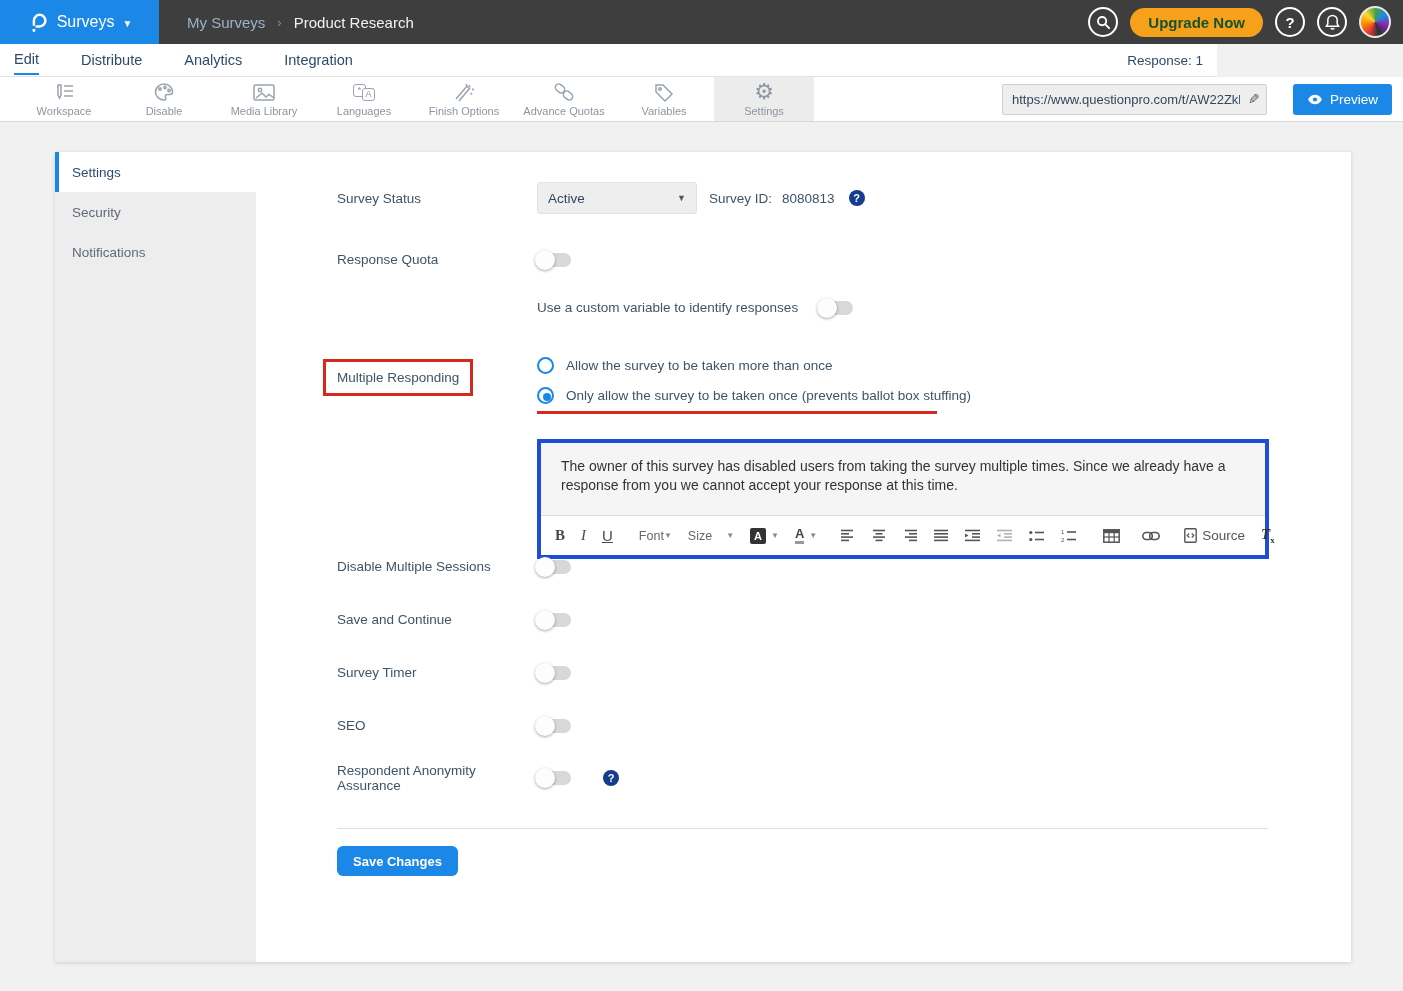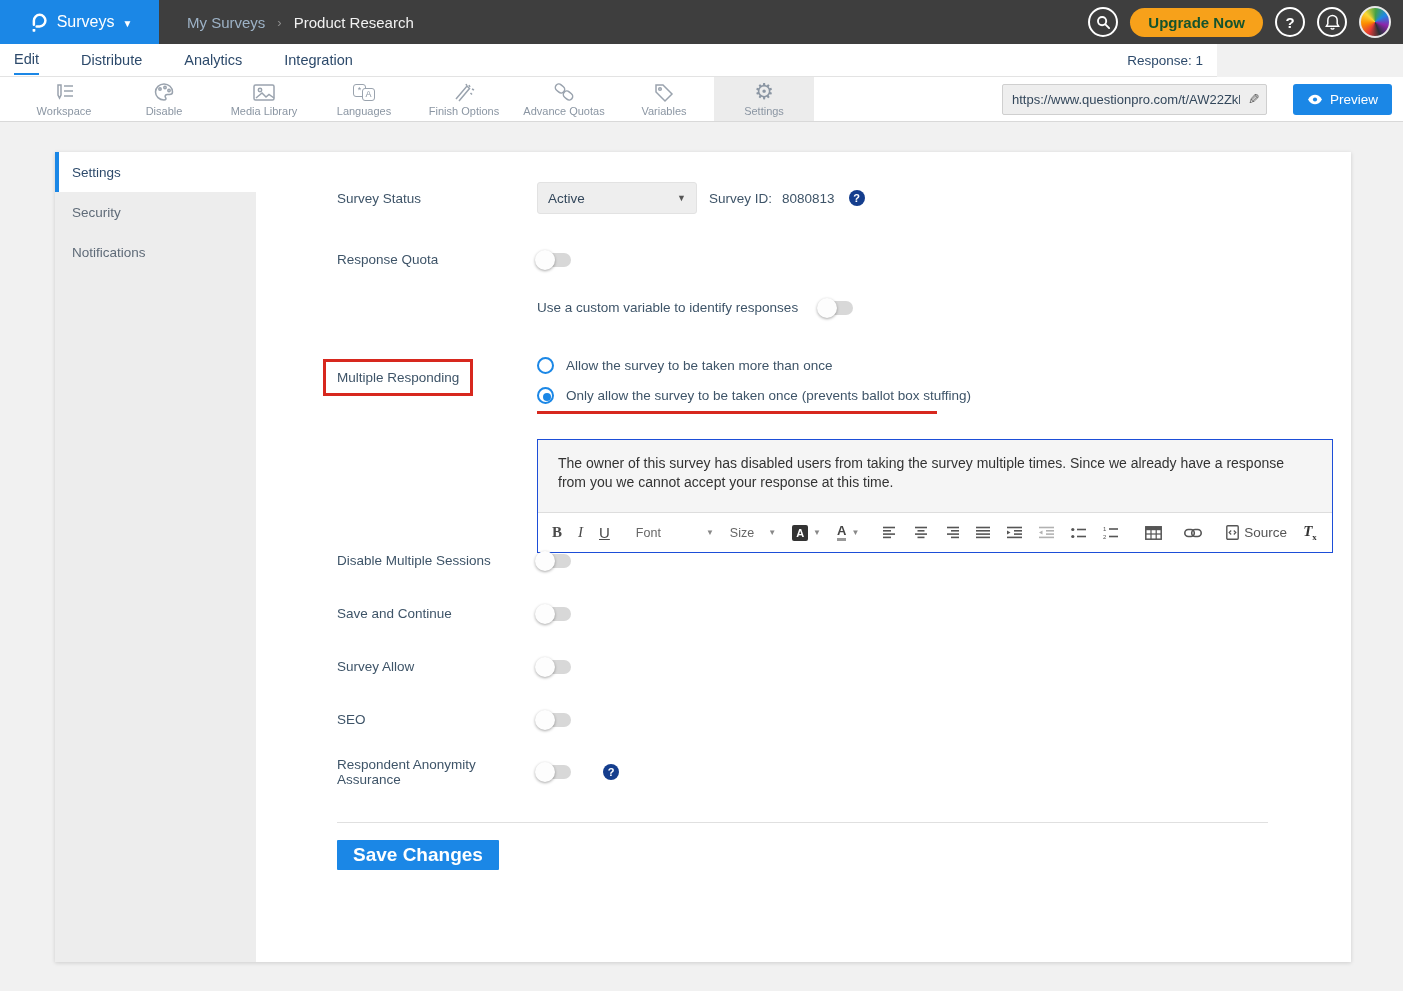--- a/index.html
+++ b/index.html
@@ -68,40 +68,40 @@
   .toggle { width:34px; height:14px; background:#d8d8d8; border-radius:7px; position:relative; cursor:pointer; flex:none; }
   .toggle .knob { position:absolute; left:-2px; top:-3px; width:20px; height:20px; border-radius:50%; background:#fdfdfd; box-shadow:0 1px 3px rgba(0,0,0,.35); }
 
   .redbox { display:inline-block; border:3px solid #d7281e; padding:8px 11px; margin-left:-14px; }
   .radio-group { display:flex; flex-direction:column; gap:13px; }
   .radio-line { display:flex; align-items:center; gap:12px; }
   .radio { width:17px; height:17px; border:2px solid #1b87e6; border-radius:50%; background:#fff; flex:none; position:relative; cursor:pointer; }
   .radio.checked::after { content:""; position:absolute; left:3.5px; top:3.5px; width:8px; height:8px; border-radius:50%; background:#1b87e6; }
   .red-underline { height:3px; background:#d7281e; width:400px; margin:7px 0 0 0; }
 
-  .msg-editor { width:796px; border:1px solid #1d4ed8; }
+  .msg-editor { width:732px; border:4px solid #1d4ed8; }
   .msg-area { background:#f5f5f5; padding:14px 20px; font-size:14px; color:#333; line-height:1.33; min-height:72px; }
   .rte-bar { background:#fff; border-top:1px solid #ddd; height:40px; display:flex; align-items:center; padding:0 14px; gap:16px; color:#4a4a4a; }
   .rte-btn { display:flex; align-items:center; gap:3px; cursor:pointer; font-size:15px; }
   .rte-b { font-weight:bold; font-family:"Liberation Serif",serif; }
   .rte-i { font-style:italic; font-family:"Liberation Serif",serif; }
   .rte-u { text-decoration:underline; }
   .rte-dd { font-size:12.5px; color:#666; display:flex; align-items:center; cursor:pointer; }
   .rte-dd .dc { font-size:8px; color:#888; margin-left:14px; }
   .abox { background:#333; color:#fff; font-size:11px; font-weight:bold; width:16px; height:16px; display:flex; align-items:center; justify-content:center; border-radius:2px; }
   .aund { font-size:13px; font-weight:bold; color:#444; border-bottom:3px solid #999; line-height:1; padding-bottom:1px; }
   .dc2 { font-size:8px; color:#888; margin-left:2px; }
   .rte-svg { display:flex; align-items:center; cursor:pointer; }
   .src-btn { display:flex; align-items:center; gap:5px; font-size:13.5px; color:#555; cursor:pointer; }
   .tx { font-family:"Liberation Serif",serif; font-style:italic; font-weight:bold; font-size:15px; color:#333; cursor:pointer; }
   .tx sub { font-style:normal; font-size:9px; }
 
   .toggle-row { margin-top:38px; }
   .divider { height:1px; background:#e0e0e0; width:931px; margin-top:35px; }
-  .save-btn { margin-top:17px; background:#1b87e6; color:#fff; border:none; border-radius:1px; height:30px; padding:0 16px; font-size:19px; font-weight:bold; cursor:pointer; font-family:"Liberation Sans",sans-serif; }
+  .save-btn { margin-top:17px; background:#1b87e6; color:#fff; border:none; border-radius:6px; height:30px; padding:0 16px; font-size:13px; font-weight:bold; cursor:pointer; font-family:"Liberation Sans",sans-serif; }
 
   svg.lineicon { stroke:#9aa3ae; fill:none; stroke-width:1.5; }
   svg.rteicon { stroke:#555; fill:none; stroke-width:1.6; }
 </style>
 </head>
 <body>
 
 <div class="header">
   <div class="logo-block">
     <svg class="logo-mark" viewBox="0 0 24 26">
@@ -434,21 +434,21 @@
     </div>
     <div class="row toggle-row">
       <div class="label-col">Save and Continue</div>
       <div class="ctrl-col">
           <div class="toggle">
             <div class="knob"></div>
           </div>
         </div>
     </div>
     <div class="row toggle-row">
-      <div class="label-col">Survey Allow</div>
+      <div class="label-col">Survey Timer</div>
       <div class="ctrl-col">
           <div class="toggle">
             <div class="knob"></div>
           </div>
         </div>
     </div>
     <div class="row toggle-row">
       <div class="label-col">SEO</div>
       <div class="ctrl-col">
           <div class="toggle">

